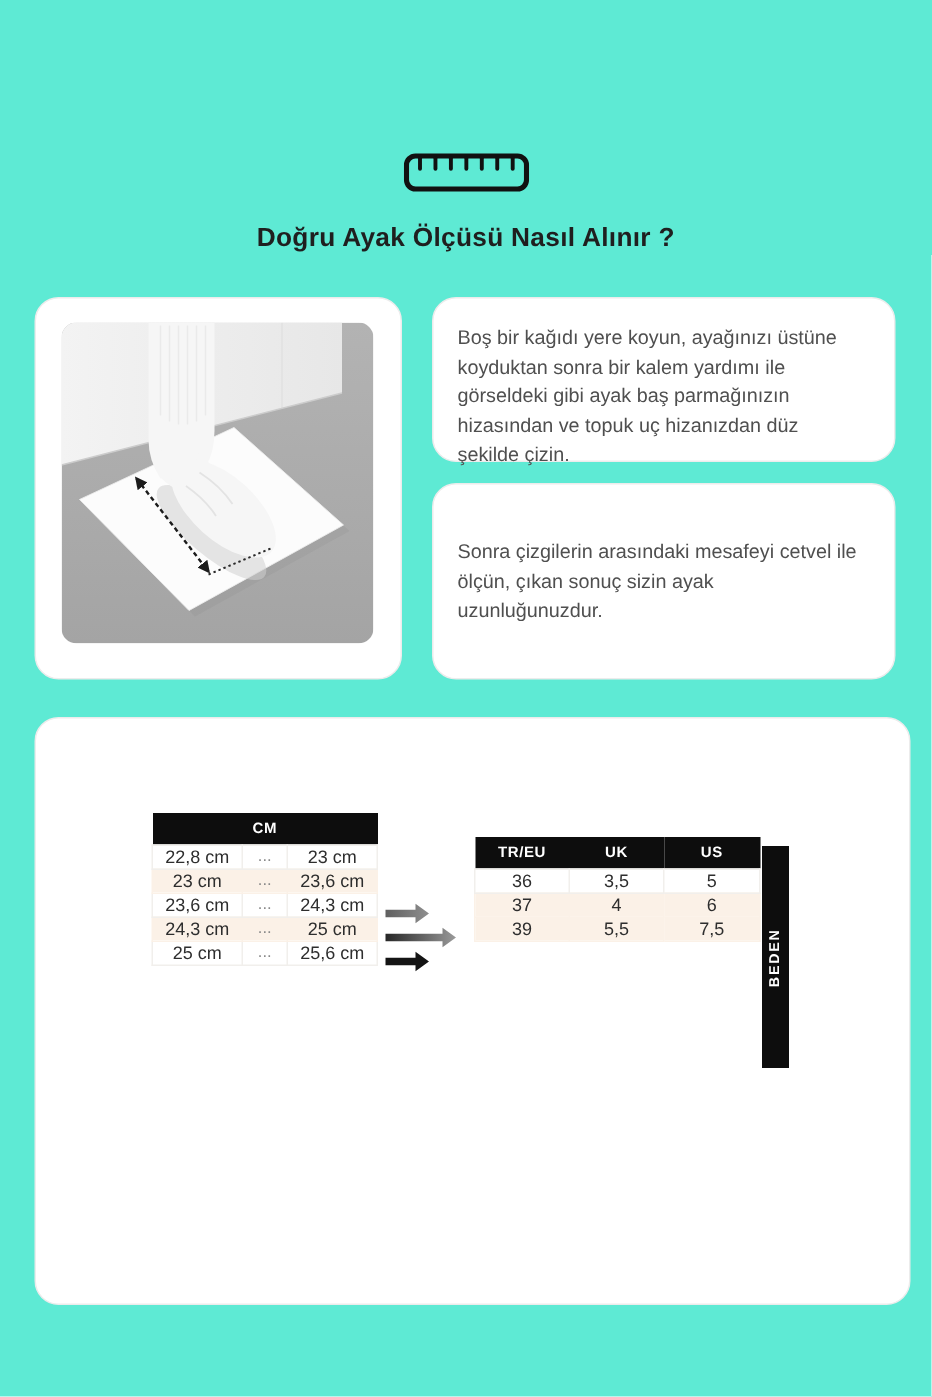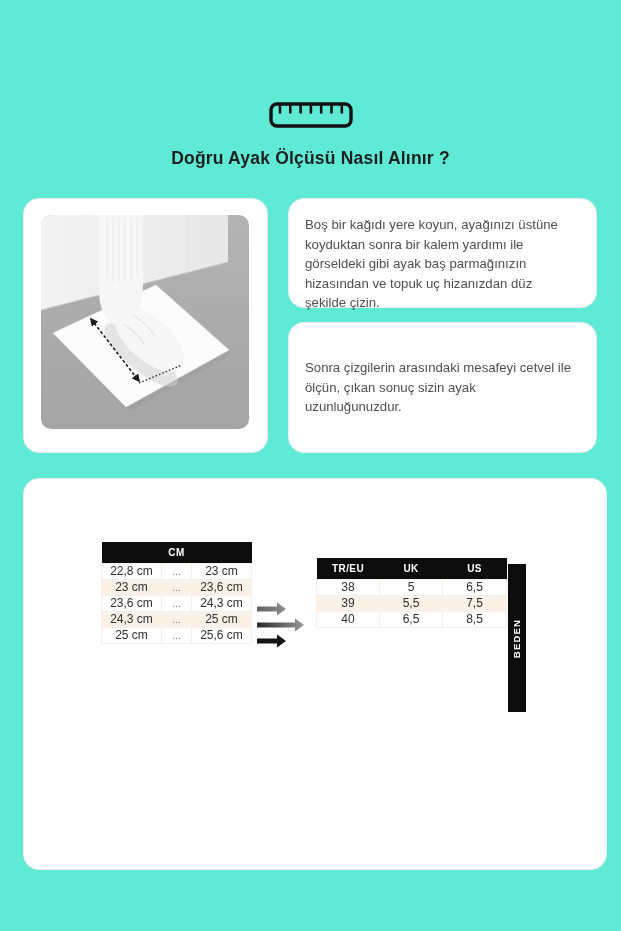--- a/index.html
+++ b/index.html
@@ -230,34 +230,34 @@
         </colgroup>
       <thead>
         <tr>
           <th>TR/EU</th>
           <th>UK</th>
           <th>US</th>
         </tr>
       </thead>
       <tbody>
         <tr>
-          <td>38</td>
+          <td>36</td>
+          <td>3,5</td>
           <td>5</td>
-          <td>6,5</td>
+        </tr>
+        <tr class="alt">
+          <td>37</td>
+          <td>4</td>
+          <td>6</td>
         </tr>
         <tr class="alt">
           <td>39</td>
           <td>5,5</td>
           <td>7,5</td>
         </tr>
-        <tr>
-          <td>40</td>
-          <td>6,5</td>
-          <td>8,5</td>
-        </tr>
       </tbody>
     </table>
 
     <div class="beden-bar">
       <span>BEDEN</span>
     </div>
   </div>
 
 </div>
 

